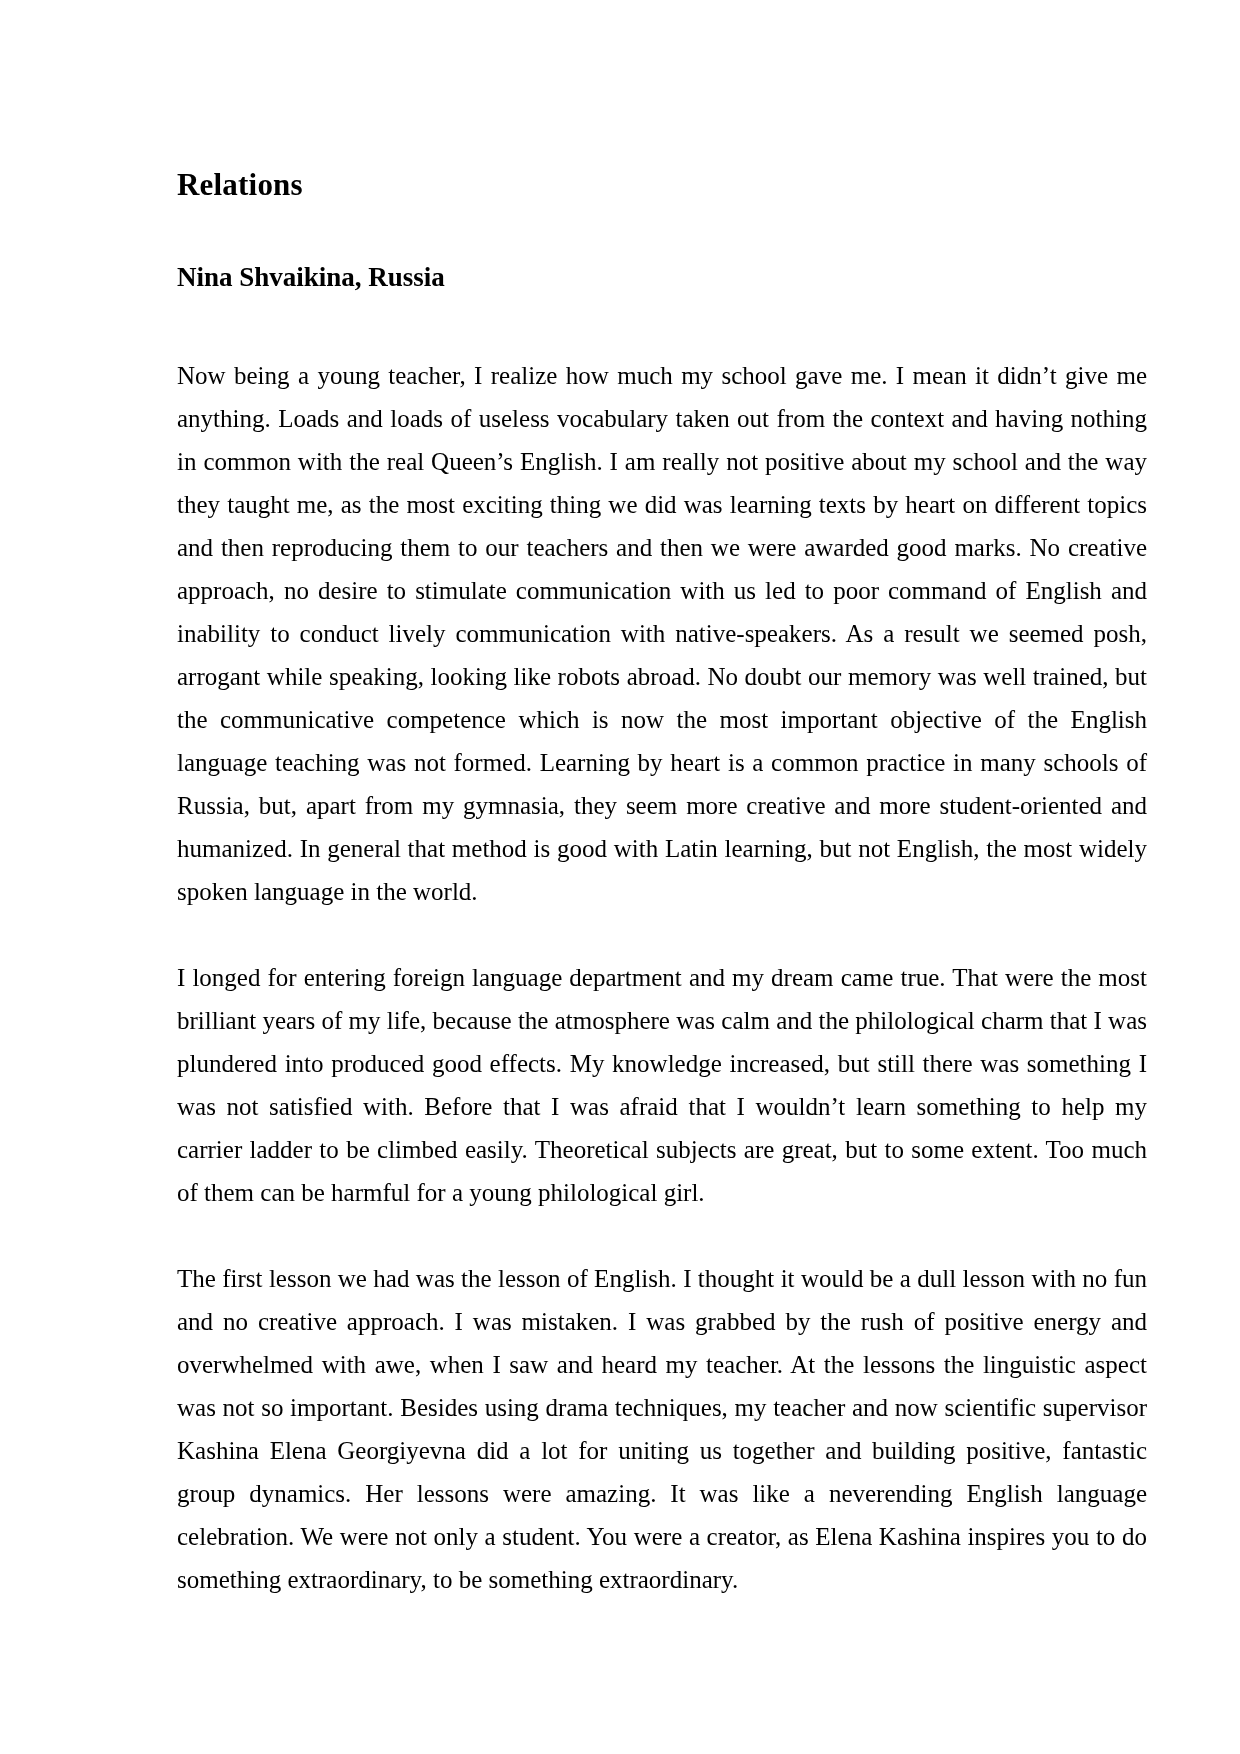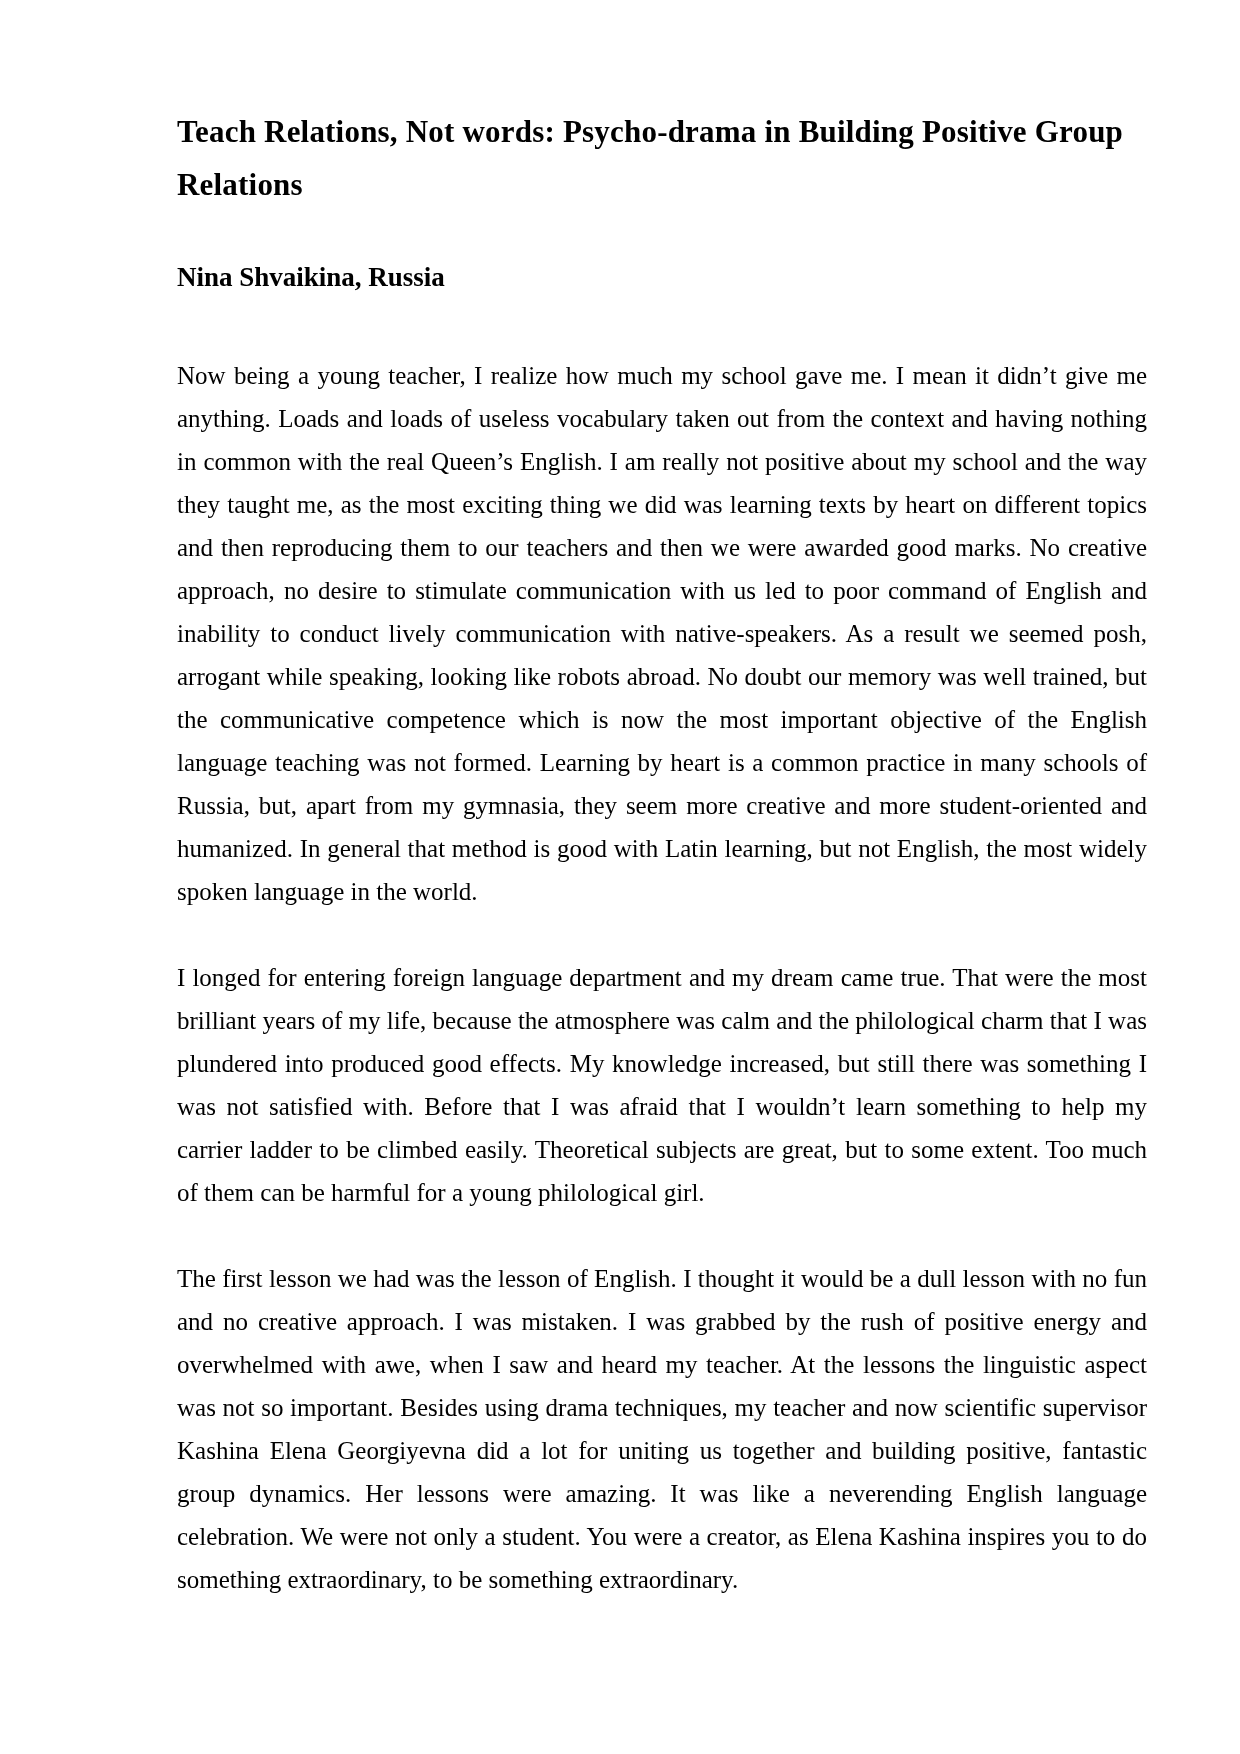--- a/index.html
+++ b/index.html
@@ -40,21 +40,21 @@
     line-height: 43px;
     text-align: justify;
   }
 </style>
 </head>
 <body>
 
 <div class="page">
 
   <h1 class="doc-title">
-    <span>Teach Relations, Not words: Psycho-drama in Building Positive Group</span><br>
+    <br>
     <span>Relations</span>
   </h1>
 
   <p class="doc-author">Nina Shvaikina, Russia</p>
 
   <div class="doc-body">
     <p class="doc-para">Now being a young teacher, I realize how much my school gave me. I mean it didn’t give me anything. Loads and loads of useless vocabulary taken out from the context and having nothing in common with the real Queen’s English. I am really not positive about my school and the way they taught me, as the most exciting thing we did was learning texts by heart on different topics and then reproducing them to our teachers and then we were awarded good marks. No creative approach, no desire to stimulate communication with us led to poor command of English and inability to conduct lively communication with native-speakers. As a result we seemed posh, arrogant while speaking, looking like robots abroad. No doubt our memory was well trained, but the communicative competence which is now the most important objective of the English language teaching was not formed. Learning by heart is a common practice in many schools of Russia, but, apart from my gymnasia, they seem more creative and more student-oriented and humanized. In general that method is good with Latin learning, but not English, the most widely spoken language in the world.</p>
     <p class="doc-para">I longed for entering foreign language department and my dream came true. That were the most brilliant years of my life, because the atmosphere was calm and the philological charm that I was plundered into produced good effects. My knowledge increased, but still there was something I was not satisfied with. Before that I was afraid that I wouldn’t learn something to help my carrier ladder to be climbed easily. Theoretical subjects are great, but to some extent. Too much of them can be harmful for a young philological girl.</p>
     <p class="doc-para">The first lesson we had was the lesson of English. I thought it would be a dull lesson with no fun and no creative approach. I was mistaken. I was grabbed by the rush of positive energy and overwhelmed with awe, when I saw and heard my teacher. At the lessons the linguistic aspect was not so important. Besides using drama techniques, my teacher and now scientific supervisor Kashina Elena Georgiyevna did a lot for uniting us together and building positive, fantastic group dynamics. Her lessons were amazing. It was like a neverending English language celebration. We were  not only a student. You were a creator, as Elena Kashina inspires you to do something extraordinary, to be something extraordinary.</p>
   </div>

